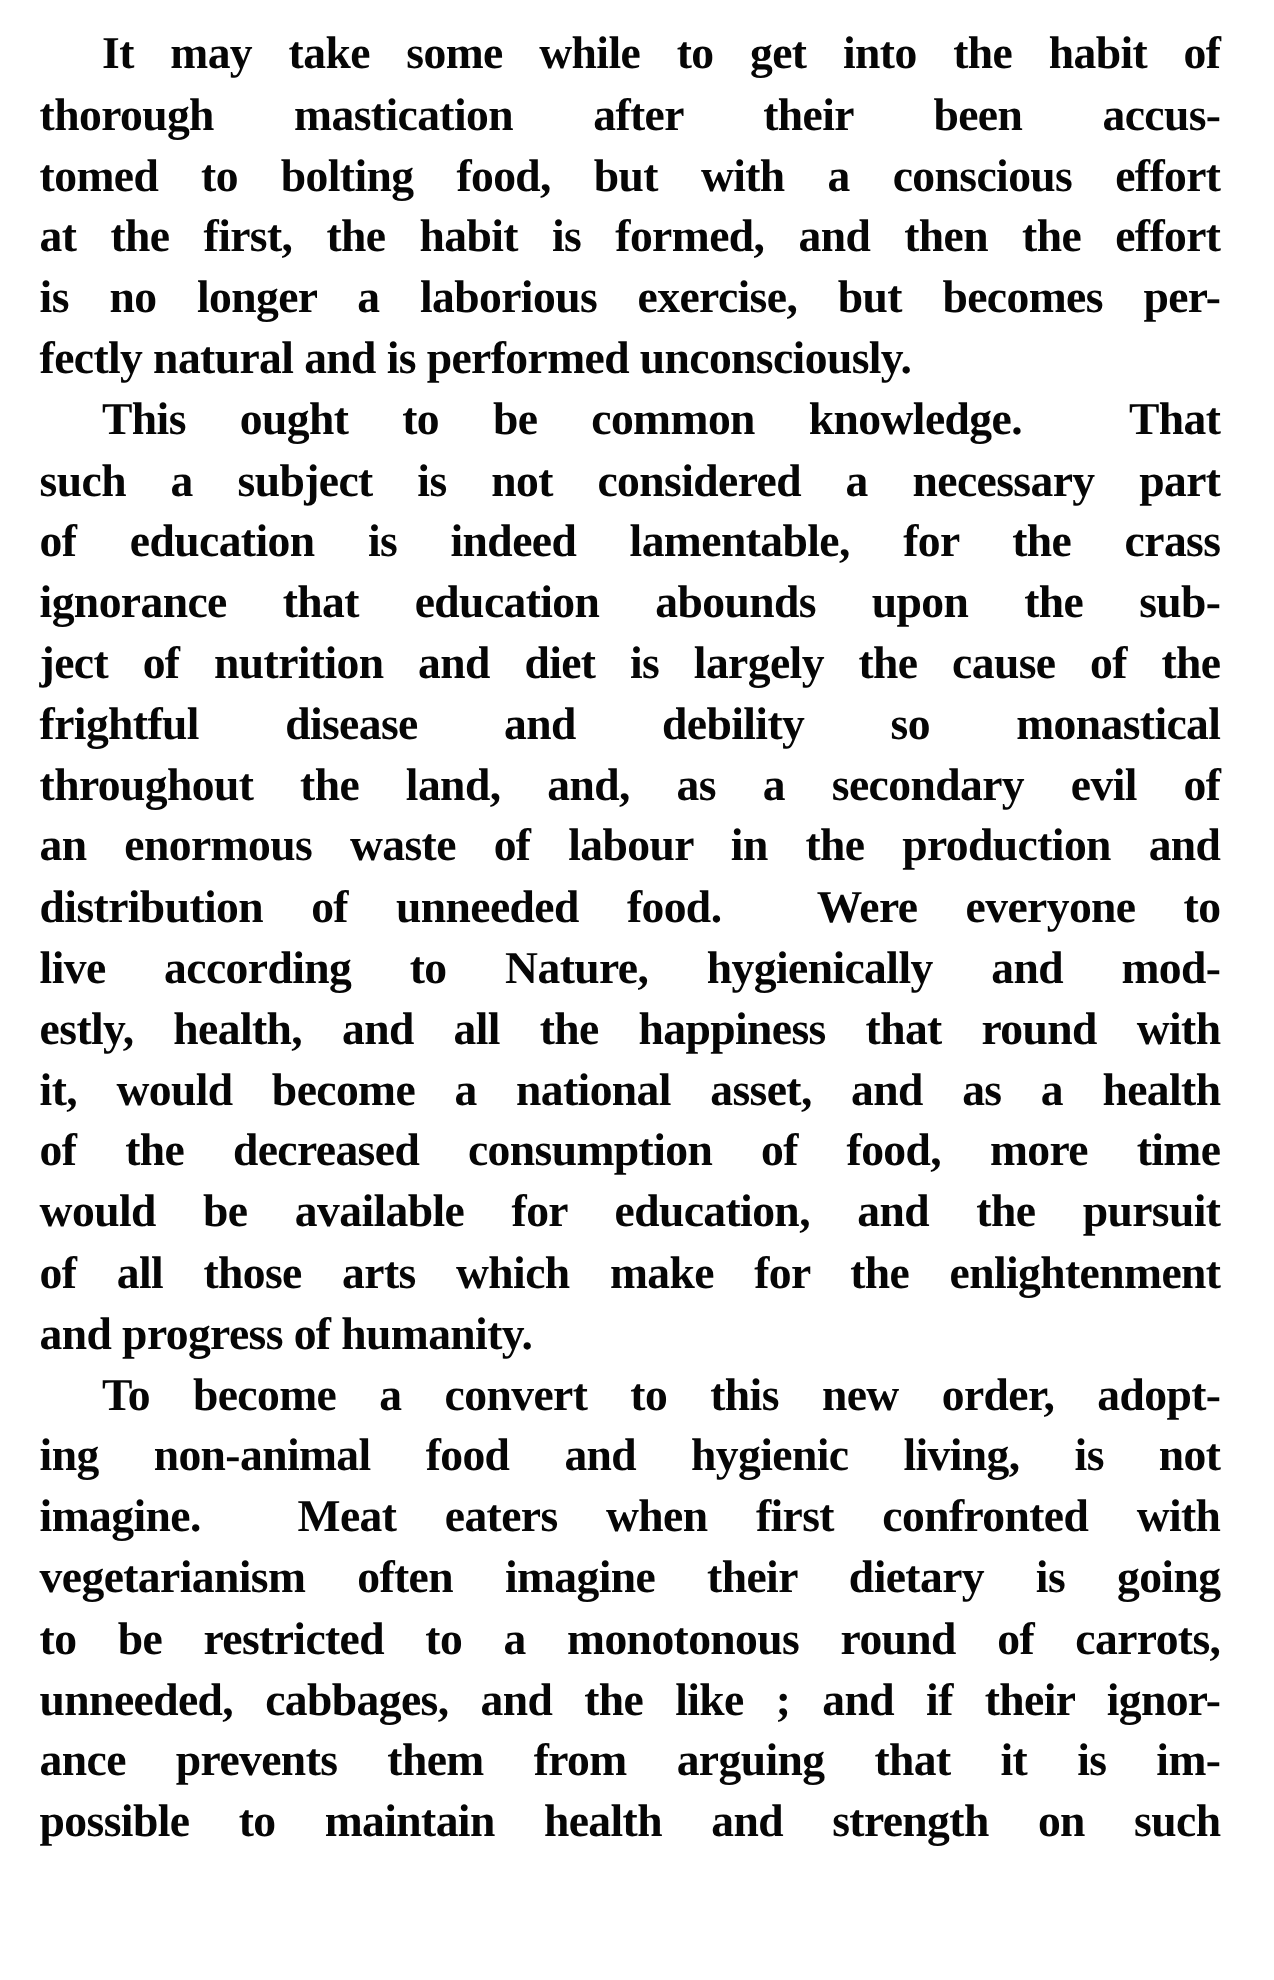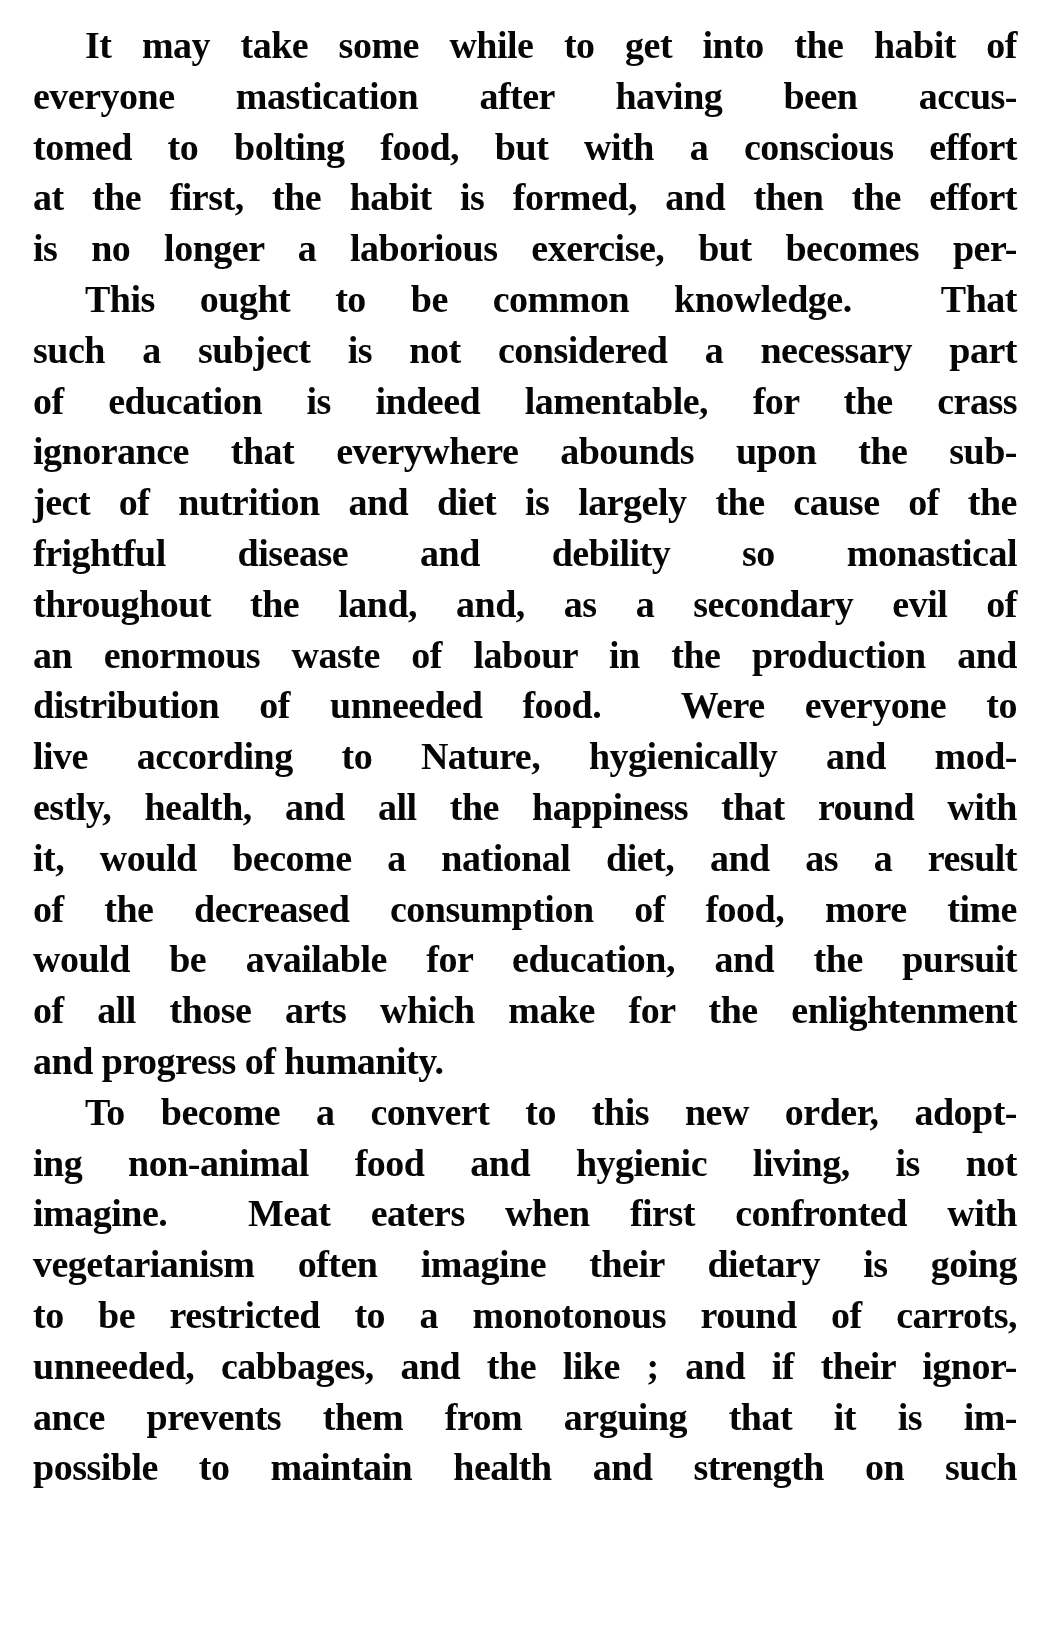--- a/index.html
+++ b/index.html
@@ -46,36 +46,37 @@
     text-align-last: left;
     -moz-text-align-last: left;
   }
 </style>
 </head>
 <body style="background: rgb(255, 255, 255);">
 
 <div class="page">
   <div class="text-column" style="color: rgb(6, 6, 6);">
       <div class="line indent">It may take some while to get into the habit of</div>
-      <div class="line">everyone mastication after having been accus-</div>
+      <div class="line">thorough mastication after their been accus-</div>
       <div class="line">tomed to bolting food, but with a conscious effort</div>
       <div class="line">at the first, the habit is formed, and then the effort</div>
       <div class="line">is no longer a laborious exercise, but becomes per-</div>
+      <div class="line no-justify">fectly natural and is performed unconsciously.</div>
       <div class="line indent">This ought to be common knowledge.  That</div>
       <div class="line">such a subject is not considered a necessary part</div>
       <div class="line">of education is indeed lamentable, for the crass</div>
-      <div class="line">ignorance that everywhere abounds upon the sub-</div>
+      <div class="line">ignorance that education abounds upon the sub-</div>
       <div class="line">ject of nutrition and diet is largely the cause of the</div>
       <div class="line">frightful disease and debility so monastical</div>
       <div class="line">throughout the land, and, as a secondary evil of</div>
       <div class="line">an enormous waste of labour in the production and</div>
       <div class="line">distribution of unneeded food.  Were everyone to</div>
       <div class="line">live according to Nature, hygienically and mod-</div>
       <div class="line">estly, health, and all the happiness that round with</div>
-      <div class="line">it, would become a national diet, and as a result</div>
+      <div class="line">it, would become a national asset, and as a health</div>
       <div class="line">of the decreased consumption of food, more time</div>
       <div class="line">would be available for education, and the pursuit</div>
       <div class="line">of all those arts which make for the enlightenment</div>
       <div class="line no-justify">and progress of humanity.</div>
       <div class="line indent">To become a convert to this new order, adopt-</div>
       <div class="line">ing non-animal food and hygienic living, is not</div>
       <div class="line">imagine.  Meat eaters when first confronted with</div>
       <div class="line">vegetarianism often imagine their dietary is going</div>
       <div class="line">to be restricted to a monotonous round of carrots,</div>
       <div class="line">unneeded, cabbages, and the like ; and if their ignor-</div>

